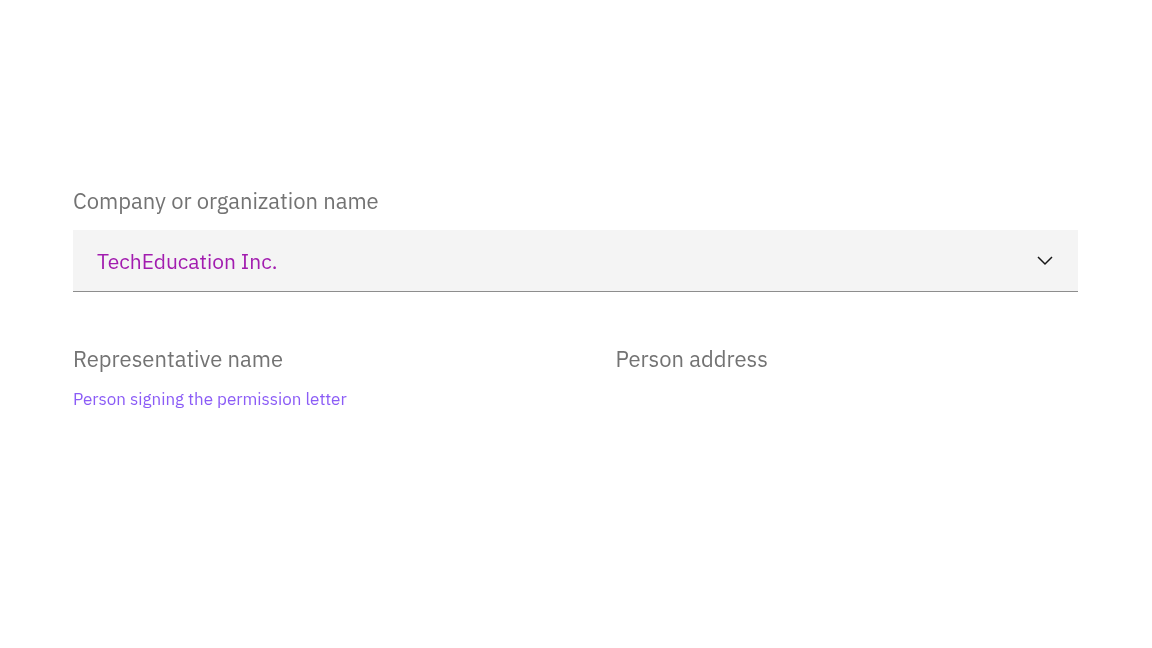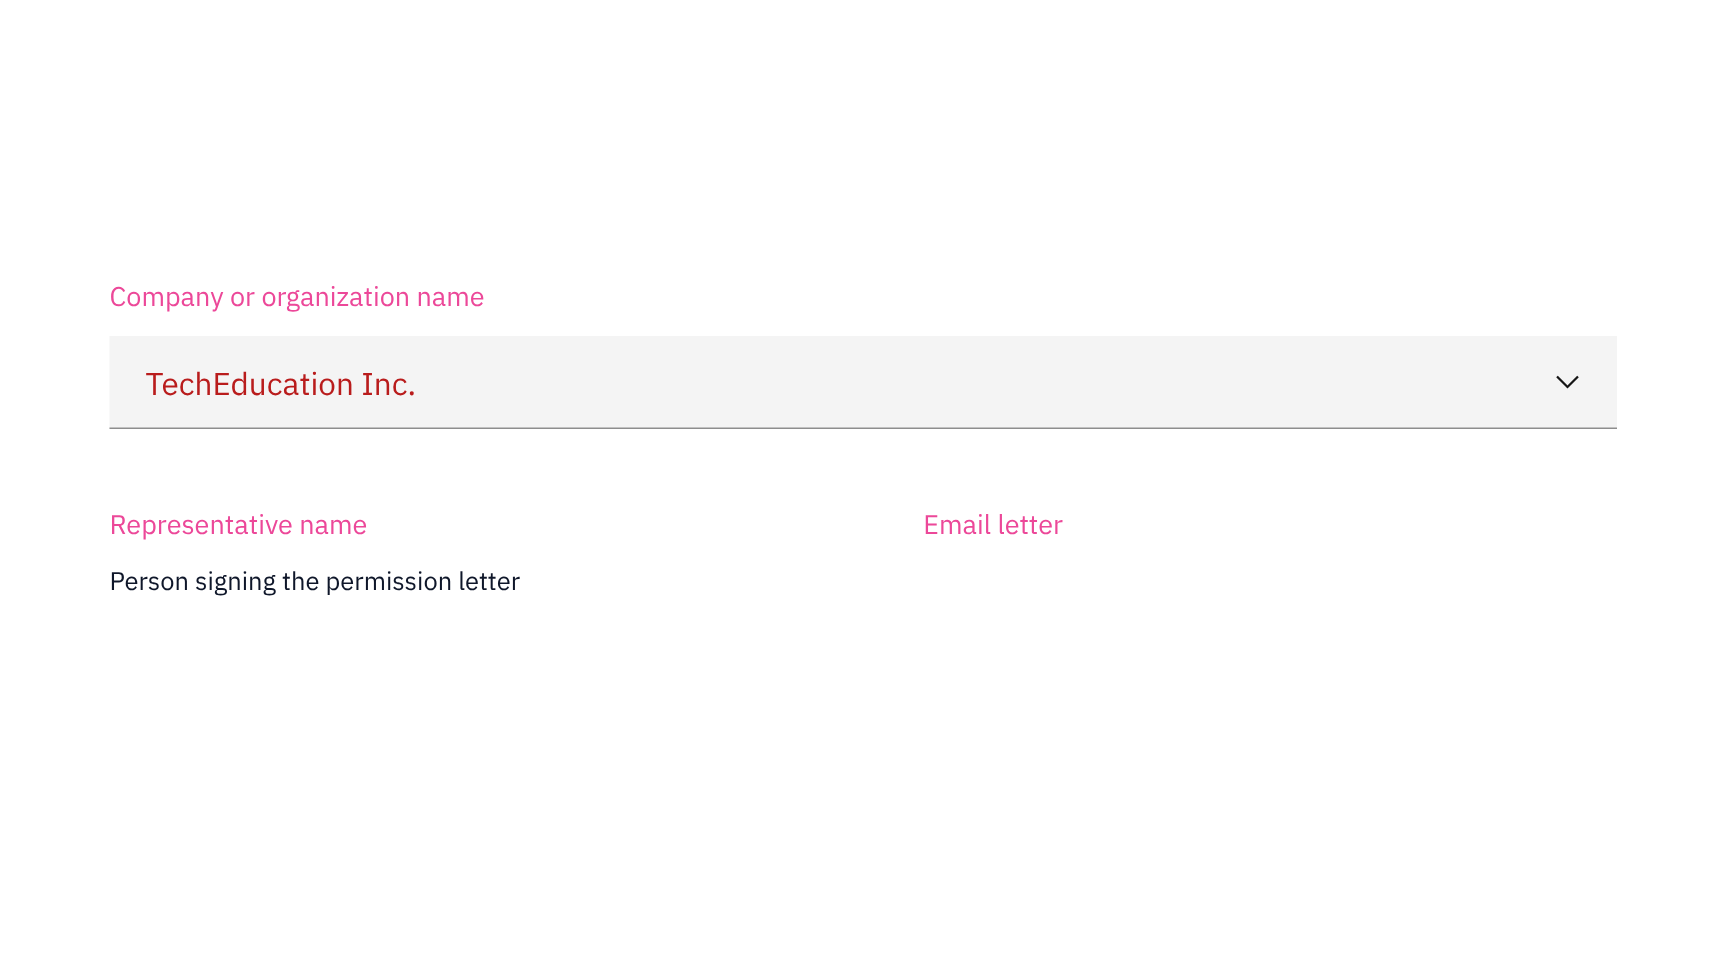--- a/index.html
+++ b/index.html
@@ -21,47 +21,47 @@
       margin-bottom: 52px;
     }
     .field-row {
       display: flex;
       gap: 80px;
     }
     .field-group-half {
       flex: 1;
     }
     .label {
-      font-size: 18px;
-      color: #ec4899;
+      font-size: 22px;
+      color: #737373;
       margin-bottom: 15px;
       display: block;
       font-weight: 400;
     }
     .helper-text {
       font-size: 17px;
-      color: #0f172a;
+      color: #8b5cf6;
       margin-top: 8px;
       font-weight: 400;
     }
     .dropdown-field {
       width: 100%;
       height: 62px;
       background: #f4f4f4;
       border: none;
       border-bottom: 1px solid #8d8d8d;
       display: flex;
       align-items: center;
       justify-content: space-between;
       padding: 0 24px;
       cursor: pointer;
     }
     .dropdown-text {
       font-size: 21px;
-      color: #b91c1c;
+      color: #a21caf;
       font-weight: 400;
     }
     .chevron-icon {
       width: 18px;
       height: 18px;
       display: flex;
       align-items: center;
       justify-content: center;
     }
     .chevron-icon svg {
@@ -99,18 +99,18 @@
   </div>
 
   <div class="field-row">
 
     <div class="field-group-half">
       <label class="label">Representative name</label>
       <div class="helper-text">Person signing the permission letter</div>
     </div>
 
     <div class="field-group-half">
-      <label class="label">Email letter</label>
+      <label class="label">Person address</label>
     </div>
 
   </div>
 
 </div>
 
 </body></html>

